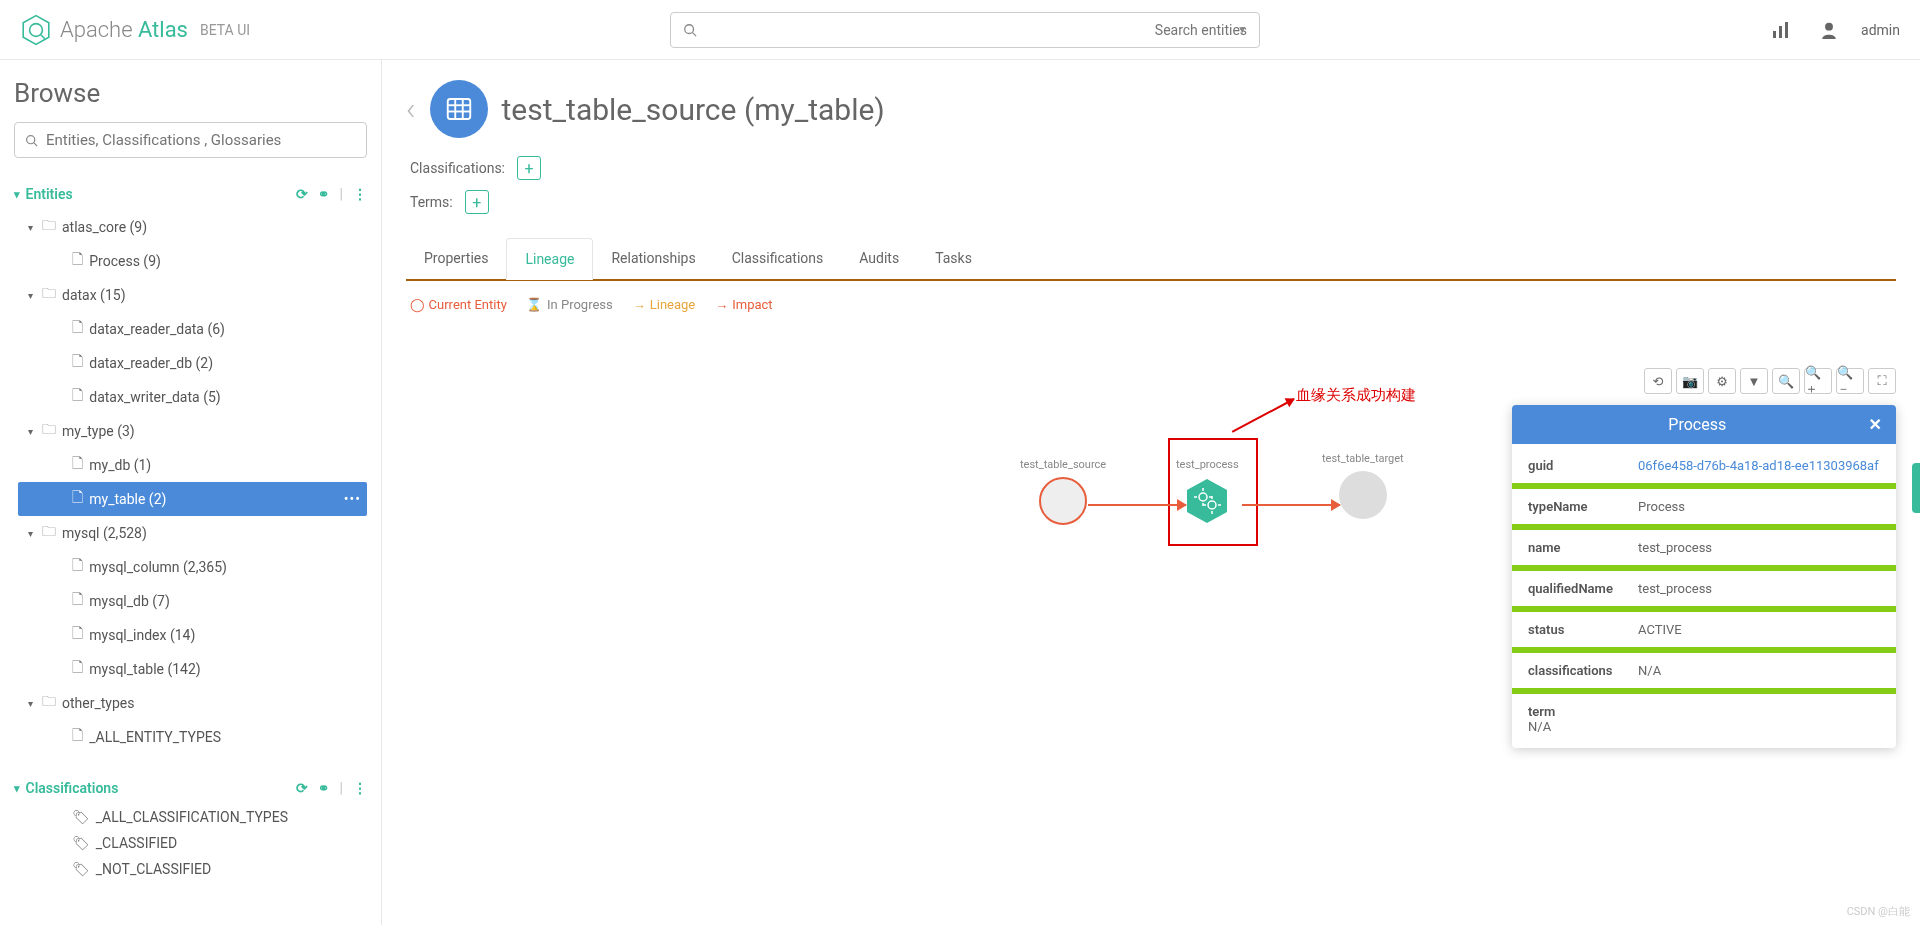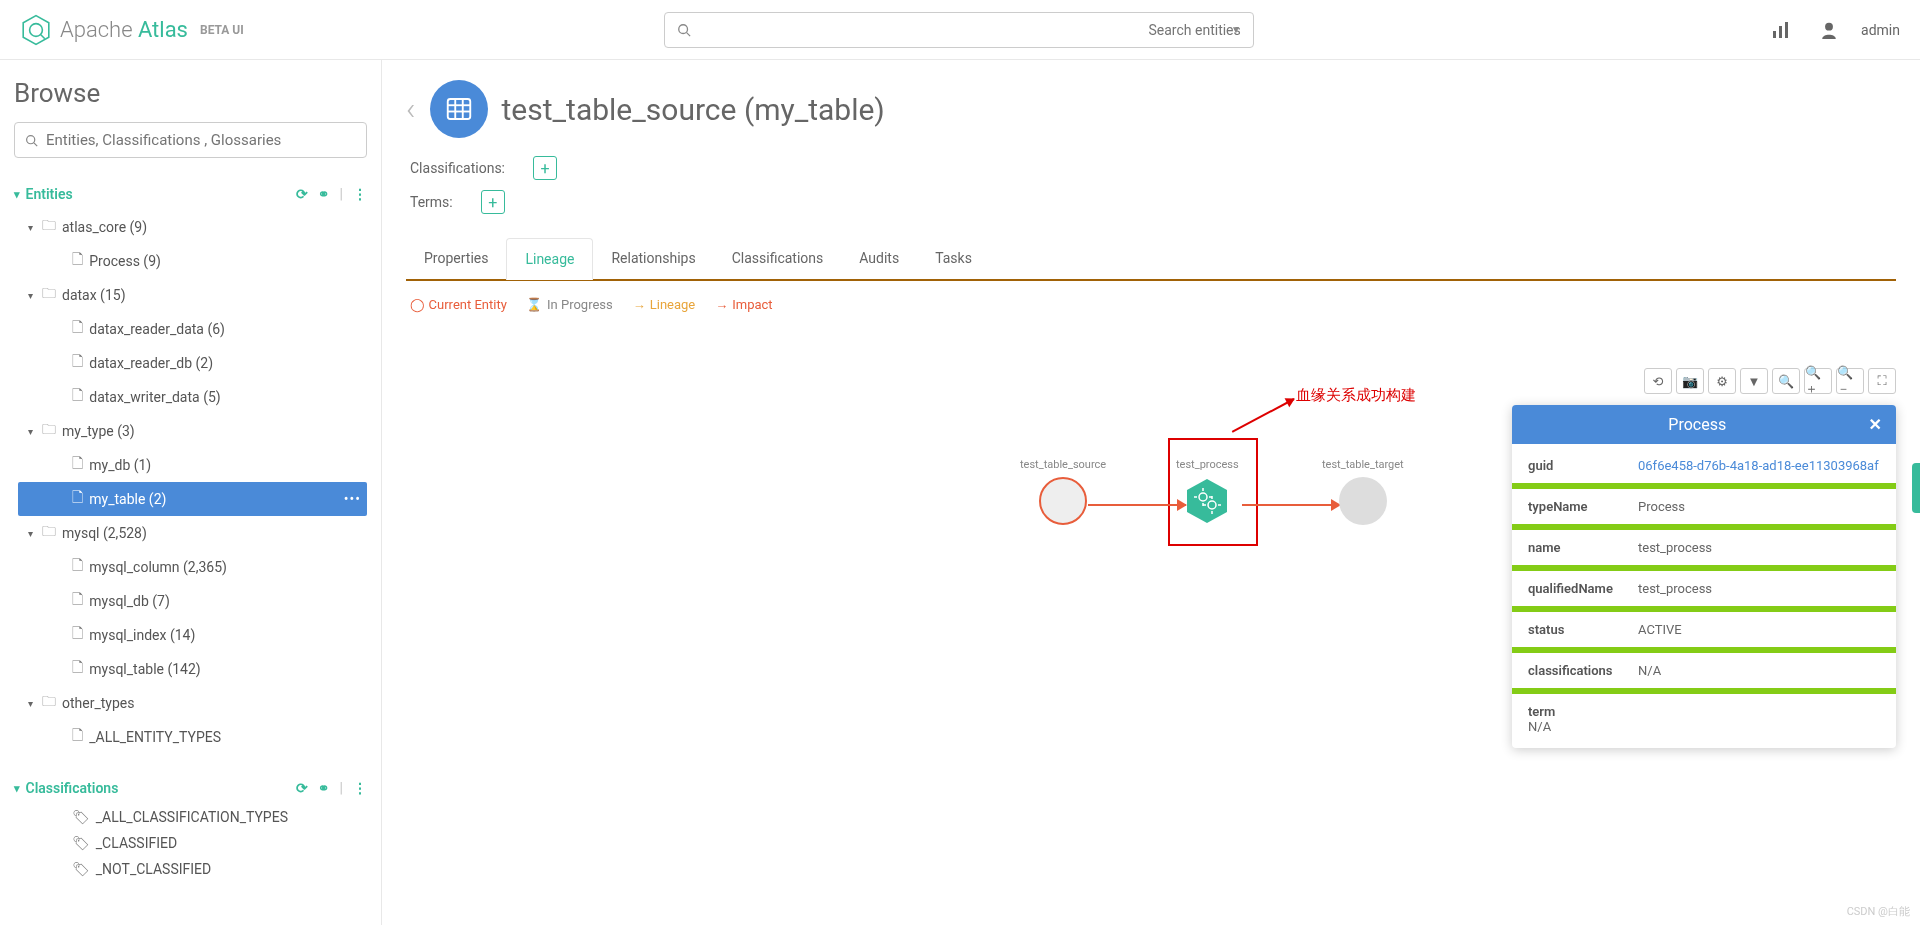--- a/index.html
+++ b/index.html
@@ -2,21 +2,21 @@
 <html><head>
 <meta charset="utf-8">
 <style>
 * { margin:0; padding:0; box-sizing:border-box; font-family:-apple-system,BlinkMacSystemFont,"Segoe UI",Roboto,sans-serif; }
 body { background:#fff; color:#555; font-size:14px; overflow:hidden; }
 .header { height:60px; display:flex; align-items:center; padding:3px 20px; border-bottom:1px solid #e8e8e8; }
 .logo { display:flex; align-items:center; gap:8px; }
 .logo-icon { width:32px; height:32px; }
 .logo-text { font-size:22px; color:#888; font-weight:300; }
 .logo-text b { color:#37bb9b; font-weight:400; }
-.logo-beta { font-size:12px; color:#999; margin-left:4px;font-weight:bold; }
+.logo-beta { font-size:14px; color:#999; margin-left:4px; }
 .search-box { margin-left:420px; width:590px; height:36px; border:1px solid #ccc; border-radius:4px; display:flex; align-items:center; padding:0 12px; position:relative; }
 .search-box input { flex:1; border:none; outline:none; font-size:14px; color:#888; margin-left:8px; background:transparent;text-align:right; }
 .search-caret { position:absolute; right:12px; color:#888; font-size:10px; }
 .header-right { margin-left:auto; display:flex; align-items:center; gap:30px; color:#666; }
 .header-right svg { width:18px; height:18px; }
 .user-area { display:flex; align-items:center; gap:23px; }
 .main { display:flex; height:calc(100vh - 60px); }
 .sidebar { width:382px; border-right:1px solid #e8e8e8; padding:18px 14px; overflow-y:auto; }
 .browse-title { font-size:26px; color:#666; font-weight:400; margin-bottom:14px; }
 .filter-box { width:100%; height:36px; border:1px solid #ccc; border-radius:4px; display:flex; align-items:center; padding:0 10px; margin-bottom:20px; }
@@ -32,21 +32,21 @@
 .tree-item.lvl1 { padding-left:10px; }
 .tree-item.lvl2 { padding-left:40px; }
 .tree-item.selected { background:#4a8ad8; color:#fff; border-radius:2px; }
 .tree-item.selected .ic, .tree-item.selected .caret { color:#fff; }
 .tree-item .dots { margin-left:auto; color:#fff; letter-spacing:1px; }
 .content { flex:1; padding:20px 24px; position:relative; overflow:hidden; }
 .entity-head { display:flex; align-items:center; gap:14px; margin-bottom:18px; }
 .back-chev { font-size:32px; color:#bbb; cursor:pointer; font-weight:300; }
 .entity-icon { width:58px; height:58px; border-radius:50%; background:#4a8ad8; display:flex; align-items:center; justify-content:center; }
 .entity-title { font-size:30px; color:#666; font-weight:400; }
-.meta-row { display:flex; align-items:center; gap:28px; margin:10px 0 10px 4px; color:#666; }
+.meta-row { display:flex; align-items:center; gap:12px; margin:10px 0 10px 4px; color:#666; }
 .add-btn { width:24px; height:24px; border:1px solid #37bb9b; border-radius:3px; color:#37bb9b; display:flex; align-items:center; justify-content:center; font-size:16px; cursor:pointer; }
 .tabs { display:flex; border-bottom:2px solid #a16207; margin-top:24px; }
 .tab { padding:12px 18px; color:#666; cursor:pointer; }
 .tab.active { color:#37bb9b; border:1px solid #e5e5e5; border-bottom:1px solid #fff; margin-bottom:-1px; border-radius:4px 4px 0 0; }
 .legend { display:flex; gap:20px; padding:16px 4px; font-size:13px; align-items:center; }
 .legend .cur { color:#e85d3b; }
 .legend .prog { color:#888; }
 .legend .lin { color:#e8a53b; }
 .legend .imp { color:#e85d3b; }
 .legend .ico { margin-right:4px; }
@@ -55,21 +55,21 @@
 .canvas { position:relative; height:340px; margin-top:20px; }
 .annotation { position:absolute; color:#d00; font-size:15px; }
 .anno-text { left:890px; top:38px; }
 .anno-box { position:absolute; border:2px solid #d00; left:762px; top:90px; width:90px; height:108px; }
 .node { position:absolute; text-align:center; }
 .node-label { font-size:11px; color:#888; margin-bottom:6px; display:block; }
 .node-circle { width:48px; height:48px; border-radius:50%; margin:0 auto; }
 .n-source { left:614px; top:110px; }
 .n-source .node-circle { background:#eee; border:2px solid #e85d3b; }
 .n-process { left:770px; top:110px; }
-.n-target { left:916px; top:110px; }
+.n-target { left:916px; top:104px; }
 .n-target .node-circle { background:#ddd; }
 .hex { width:44px; height:48px; margin:0 auto; position:relative; }
 .hex svg { width:44px; height:48px; }
 .arrow { position:absolute; height:2px; background:#e85d3b; top:156px; }
 .arrow::after { content:''; position:absolute; right:-1px; top:-5px; border-left:10px solid #e85d3b; border-top:6px solid transparent; border-bottom:6px solid transparent; }
 .a1 { left:682px; width:98px; }
 .a2 { left:836px; width:98px; }
 .anno-arrow { position:absolute; left:818px; top:50px; width:70px; height:2px; background:#d00; transform:rotate(-28deg); transform-origin:right center; }
 .anno-arrow::after { content:''; position:absolute; right:-1px; top:-4px; border-left:9px solid #d00; border-top:5px solid transparent; border-bottom:5px solid transparent; }
 .info-panel { position:absolute; right:24px; top:345px; width:384px; background:#fff; border-radius:4px; box-shadow:0 2px 12px rgba(0,0,0,0.2); }

